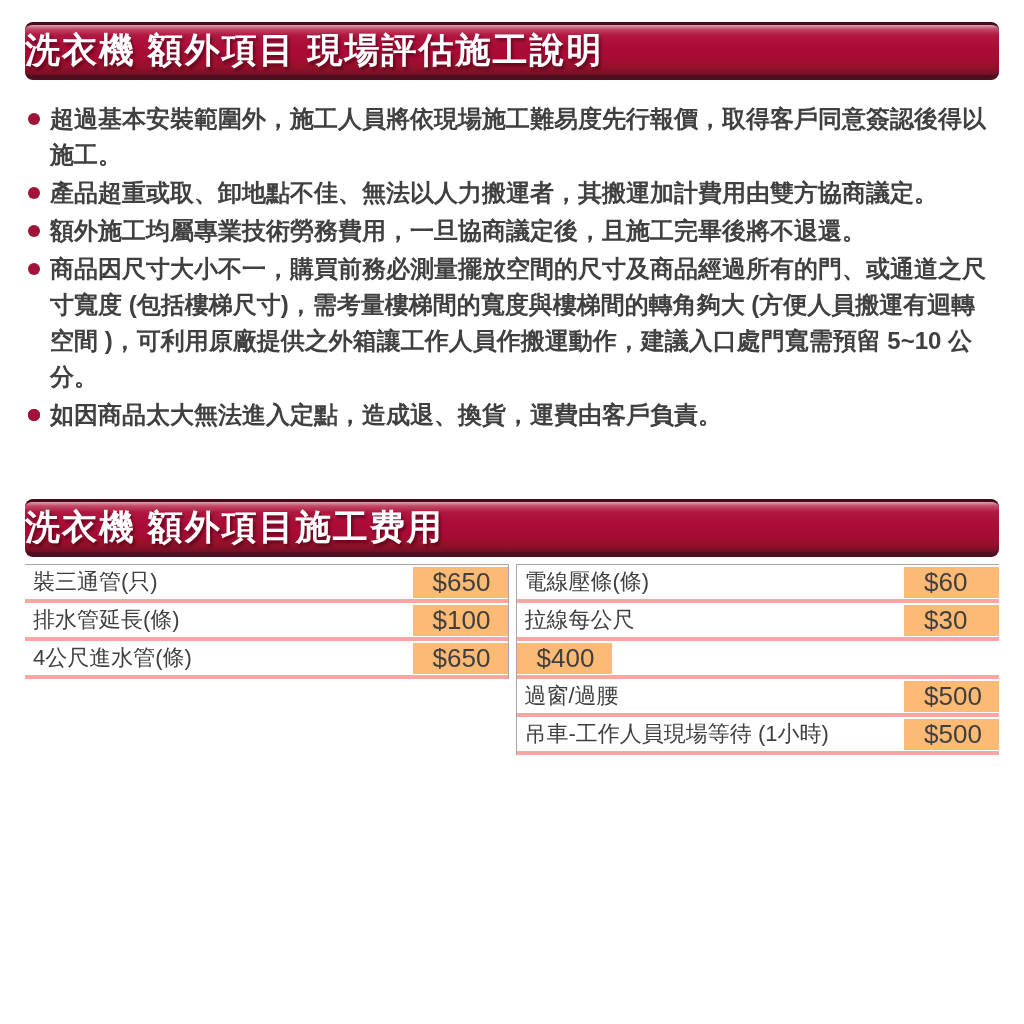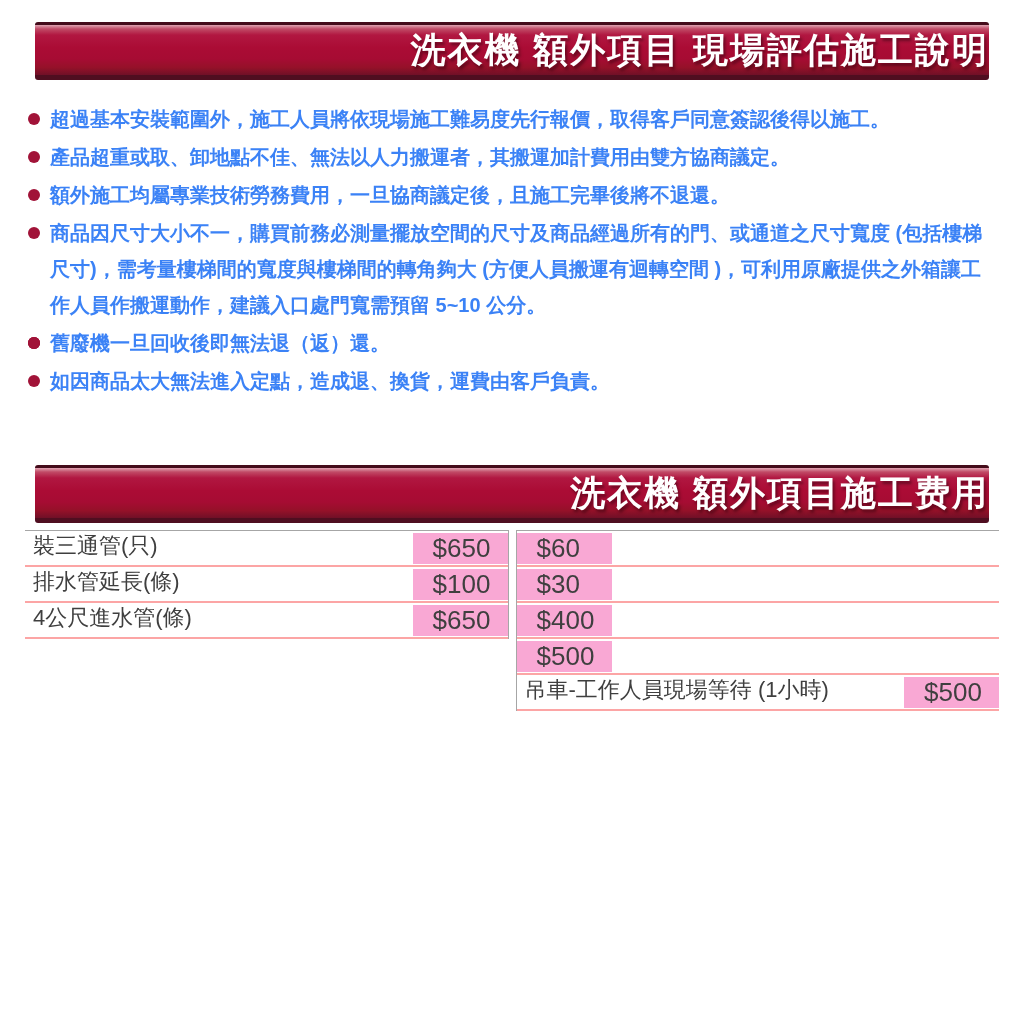--- a/index.html
+++ b/index.html
@@ -7,52 +7,52 @@
     width: 1024px; height: 1024px;
     background: #ffffff;
     font-family: "Liberation Sans", sans-serif;
     color: #414141;
     overflow: hidden;
   }
   .page { padding-top: 22px; }
 
   
   .banner {
-    margin: 0 35px;
+    margin: 0 25px;
     height: 50px;
     border-top: 3px solid #440b1a;
     border-bottom: 5px solid #4f0e20;
-    border-radius: 3px;
+    border-radius: 8px;
     background: linear-gradient(180deg,
       #dfa3b1 0%, #c14a66 8%, #b11741 20%,
       #ab0c35 45%, #a60c33 68%, #951129 85%, #701027 100%);
-    display: flex; align-items: center; justify-content: flex-end;
+    display: flex; align-items: center; justify-content: flex-start;
   }
   .banner-title {
     color: #ffffff;
     font-size: 35px;
     font-weight: bold;
     letter-spacing: 2px;
     text-shadow: 2px 3px 3px rgba(40, 0, 12, 0.5);
     white-space: nowrap;
   }
 
   
   .notes {
     list-style: none;
     margin: 21px 25px 0 25px;
     padding: 0;
   }
   .note {
     position: relative;
     padding-left: 25px;
-    font-size: 20px;
+    font-size: 24px;
     line-height: 36px;
     font-weight: bold;
-    color: #3b82f6;
+    color: #404040;
     margin-bottom: 2px;
   }
   .bullet-dot {
     position: absolute;
     left: 3px; top: 12px;
     width: 12px; height: 12px;
     border-radius: 50%;
     background: #a11338;
   }
 
@@ -62,36 +62,36 @@
     display: flex;
     align-items: flex-start;
     margin: 7px 25px 0 25px;
     gap: 7px;
   }
   .fee-table { flex: 1; border-top: 1px solid #a6a6a6; }
   .fee-table.left  { border-right: 1px solid #a6a6a6; }
   .fee-table.right { border-left: 1px solid #a6a6a6; }
   .fee-row {
     display: flex;
-    align-items: flex-start;
+    align-items: center;
     height: 34px;
-    border-bottom: 2px solid #fca5a5;
+    border-bottom: 4px solid #fca5a5;
   }
   .fee-item {
     flex: 1;
     display: flex; align-items: center;
     padding: 0 8px;
     font-size: 22px;
     color: #3f3f3f;
   }
   .fee-price {
     width: 75px;
     margin: 2px 0;
     padding-left: 20px;
-    background: #f9a8d4;
+    background: #fdba74;
     display: flex; align-items: center;
     font-size: 26px;
     color: #3f3f3f;
   }
 </style>
 </head>
 <body>
 
 <div class="page">
 
@@ -117,24 +117,20 @@
       <span>商品因尺寸大小不一，購買前務必測量擺放空間的尺寸及商品經過所有的門、或通道之尺寸寬度 (包括樓梯尺寸)，需考量樓梯間的寬度與樓梯間的轉角夠大 (方便人員搬運有迴轉空間 )，可利用原廠提供之外箱讓工作人員作搬運動作，建議入口處門寬需預留 5~10 公分。</span>
     </li>
     <li class="note">
       <span class="bullet-dot"></span>
     </li>
     <li class="note">
       <span class="bullet-dot"></span>
     </li>
     <li class="note">
       <span class="bullet-dot"></span>
-      <span>舊廢機一旦回收後即無法退（返）還。</span>
-    </li>
-    <li class="note">
-      <span class="bullet-dot"></span>
       <span>如因商品太大無法進入定點，造成退、換貨，運費由客戶負責。</span>
     </li>
   </ul>
 
   <div class="banner fees-banner">
     <div class="banner-title">洗衣機 額外項目施工费用</div>
   </div>
 
   <div class="fees">
 
@@ -148,29 +144,32 @@
         <div class="fee-price">$100</div>
       </div>
       <div class="fee-row">
         <div class="fee-item">4公尺進水管(條)</div>
         <div class="fee-price">$650</div>
       </div>
     </div>
 
     <div class="fee-table right">
       <div class="fee-row">
+        <div class="fee-item">電線壓條(條)</div>
         <div class="fee-price">$60</div>
       </div>
       <div class="fee-row">
+        <div class="fee-item">拉線每公尺</div>
         <div class="fee-price">$30</div>
       </div>
       <div class="fee-row">
         <div class="fee-price">$400</div>
       </div>
       <div class="fee-row">
+        <div class="fee-item">過窗/過腰</div>
         <div class="fee-price">$500</div>
       </div>
       <div class="fee-row">
         <div class="fee-item">吊車-工作人員現場等待 (1小時)</div>
         <div class="fee-price">$500</div>
       </div>
     </div>
 
   </div>
 </div>

